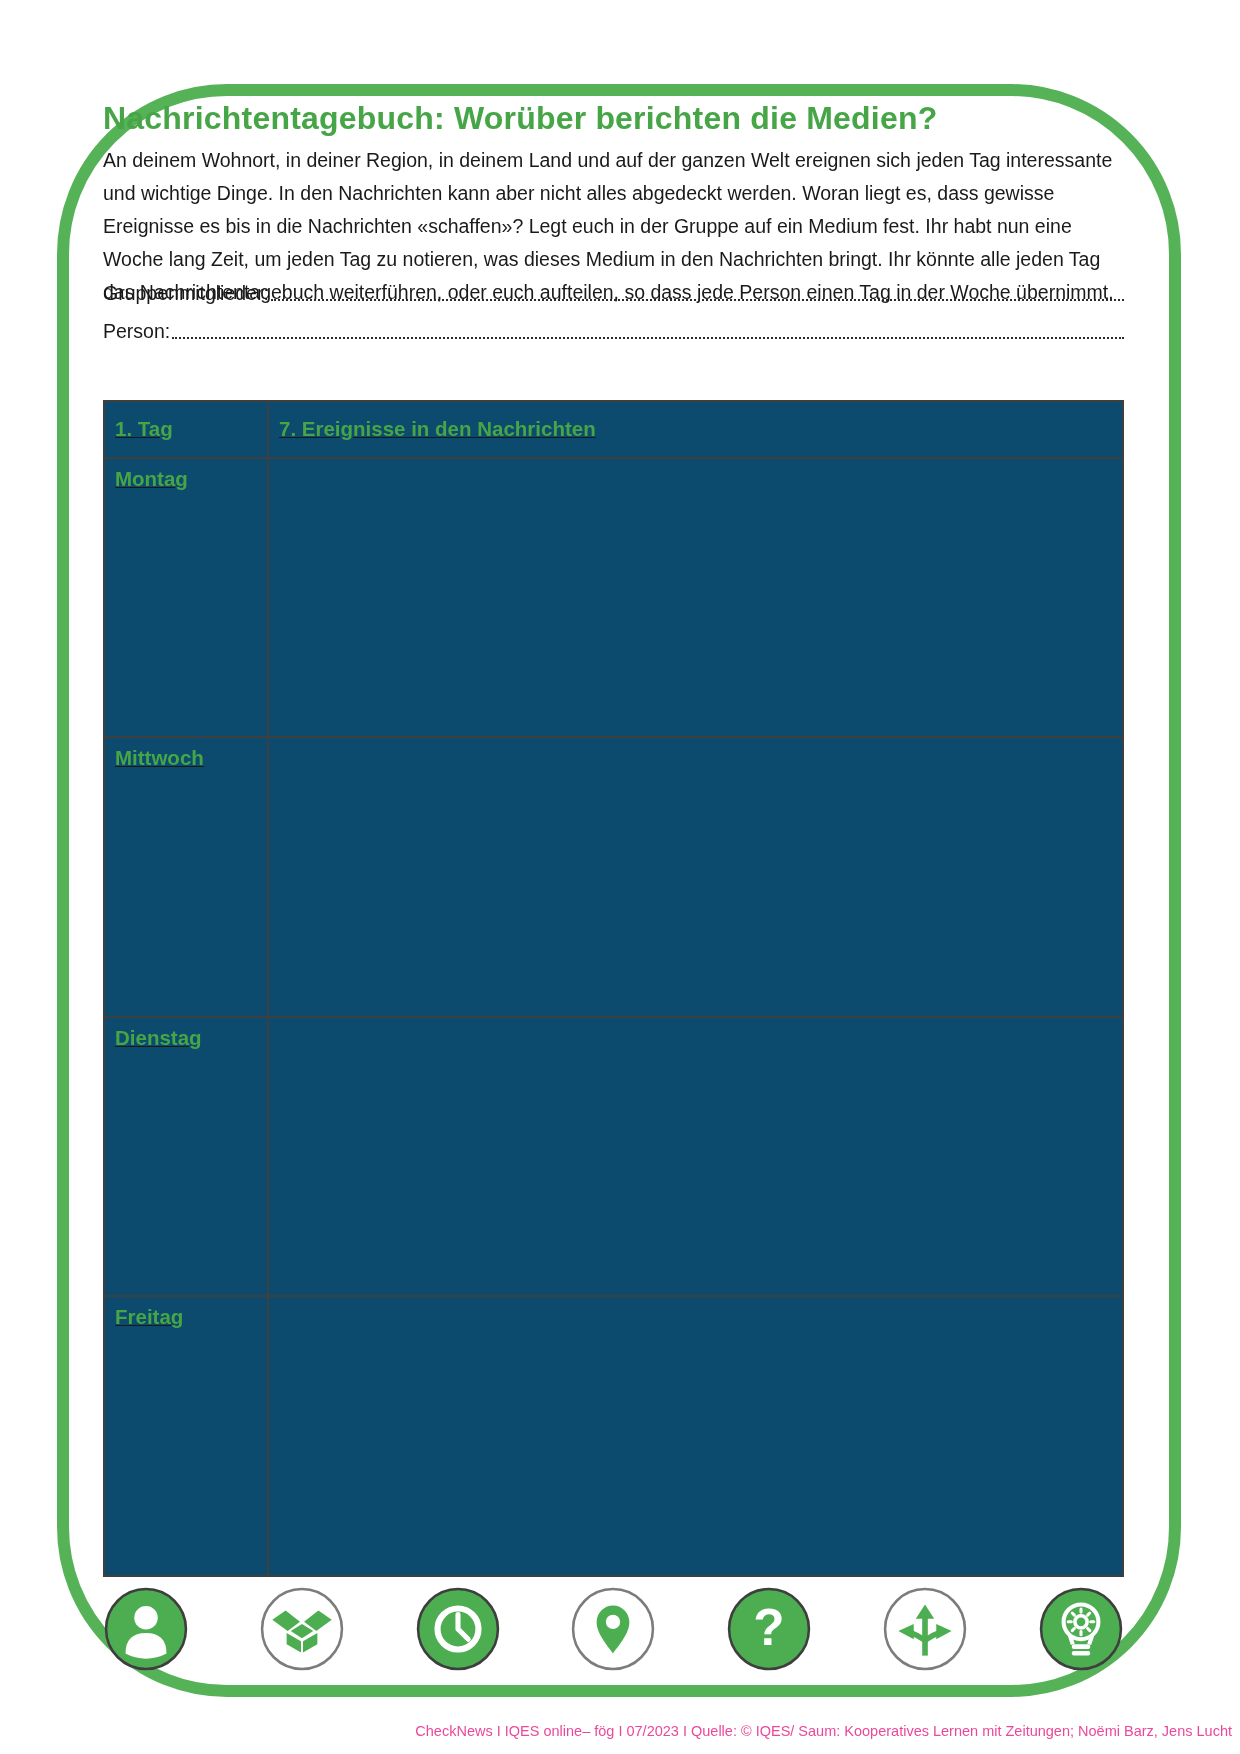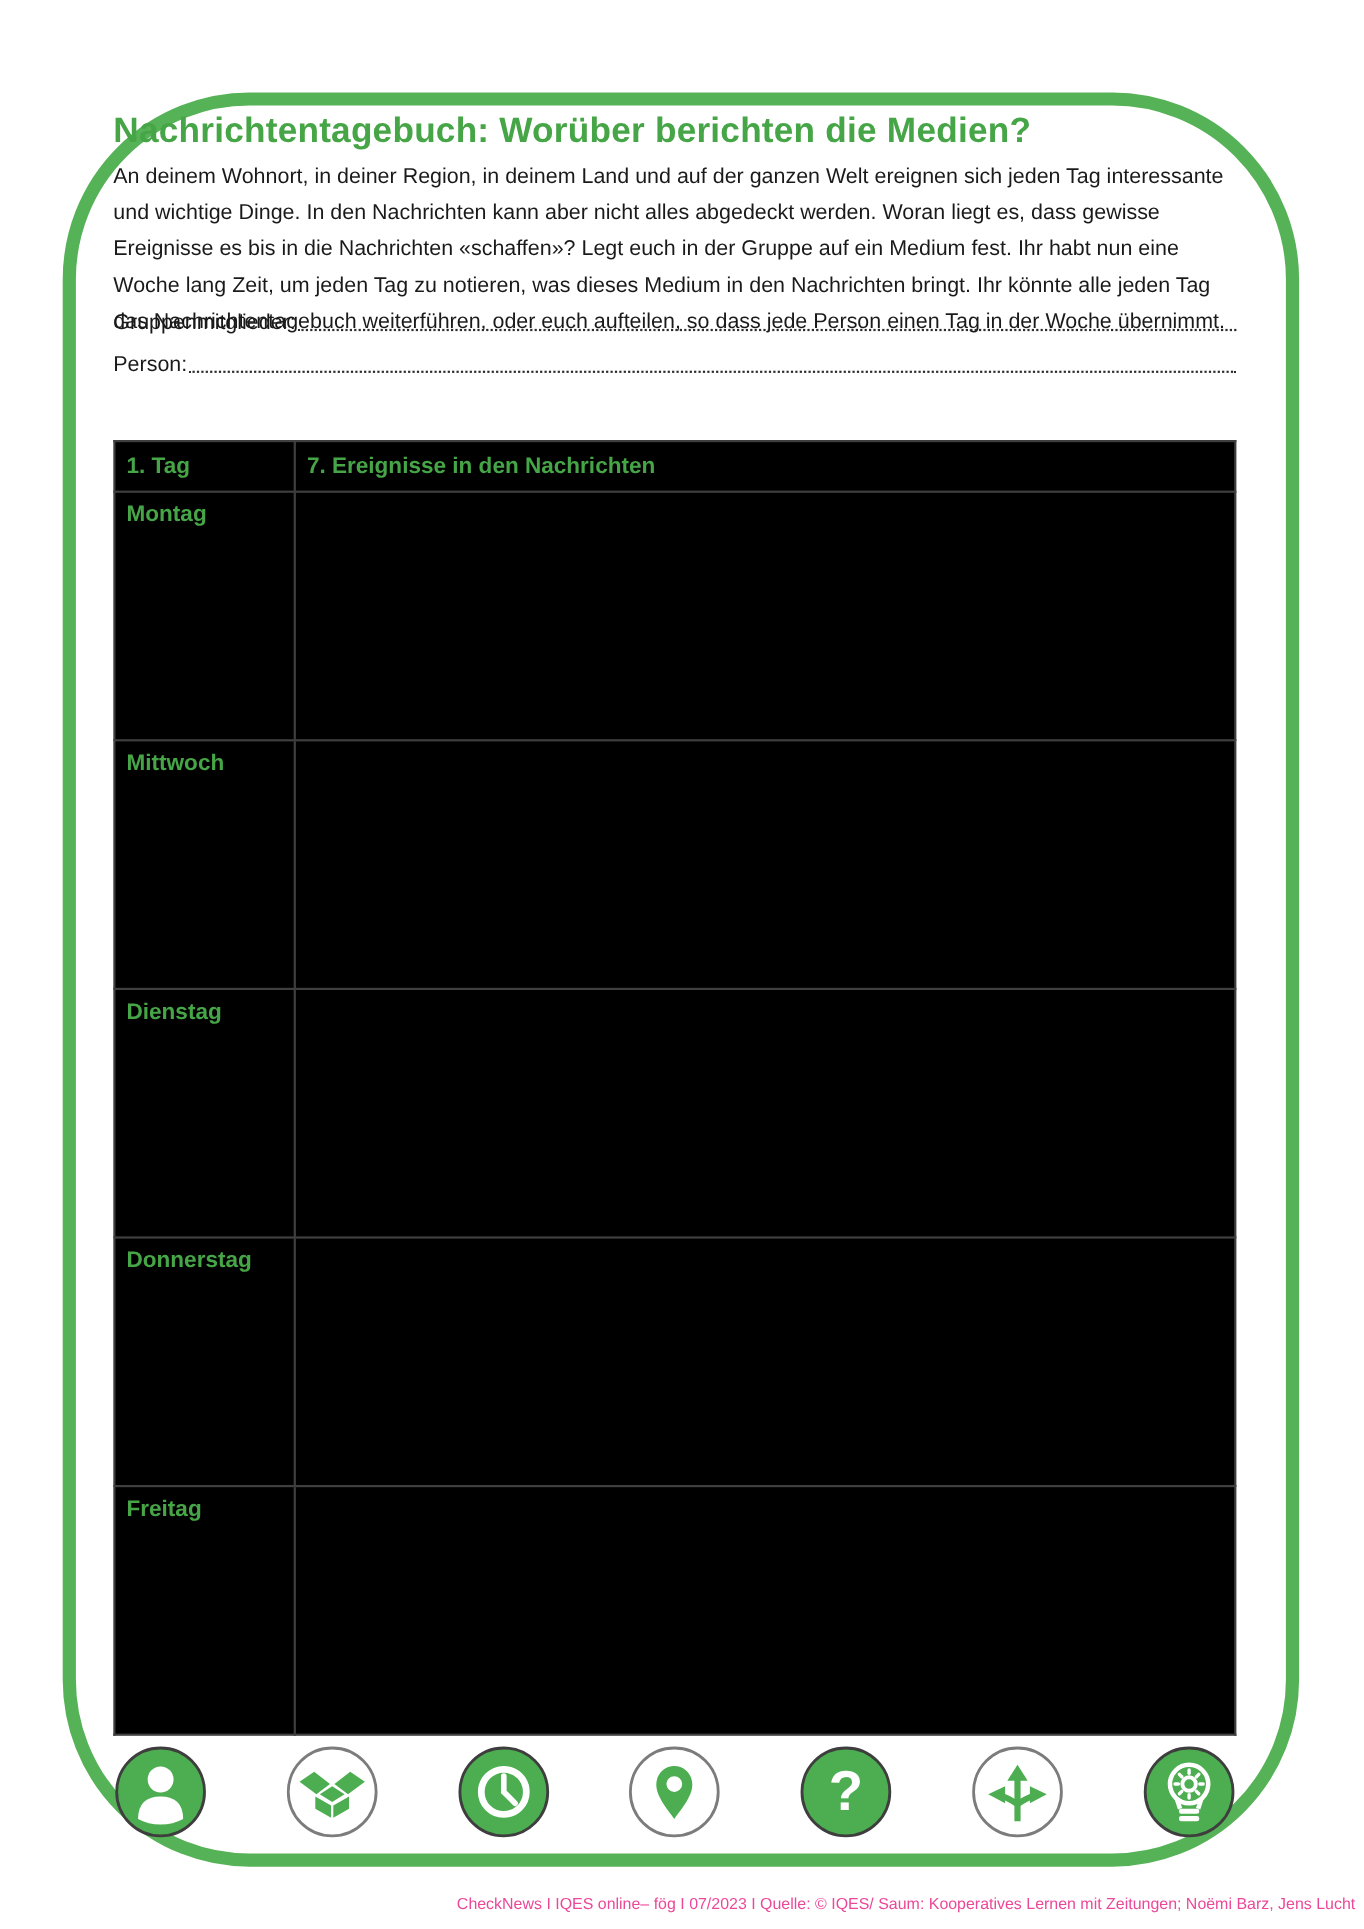--- a/index.html
+++ b/index.html
@@ -36,21 +36,21 @@
   .field-row .leader{
     flex:1;border-bottom:2px dotted #2b2b2b;margin:0 0 4px 2px;height:1px;
   }
   .field-gruppe{top:282px;}
   .field-medium{top:320px;}
   table.news-table{
     position:absolute;left:103px;top:400px;width:1021px;height:1177px;
     border-collapse:collapse;table-layout:fixed;
   }
   table.news-table td{
-    border:2px solid var(--table-border);background:#000000;
+    border:2px solid var(--table-border);background:#0c4a6e;text-decoration:underline;
   }
   .col-day{width:164px;}
   .head-row td{height:46px;vertical-align:middle;padding:2px 10px;}
   .head-label{font-size:20.5px;font-weight:bold;color:var(--accent-green);}
   .day-row td{vertical-align:top;padding:8px 10px;}
   .day-row{height:226px;margin-top:40px;}
   .day-label{font-size:20.5px;font-weight:bold;color:var(--accent-green);}
   .icon-row{
     position:absolute;left:103px;top:1586px;width:1021px;
     display:flex;justify-content:space-between;align-items:center;
@@ -96,24 +96,20 @@
     <tr class="day-row">
       <td><span class="day-label">Montag</span></td>
       <td></td>
     </tr>
     <tr class="day-row">
       <td><span class="day-label">Mittwoch</span></td>
       <td></td>
     </tr>
     <tr class="day-row">
       <td><span class="day-label">Dienstag</span></td>
-      <td></td>
-    </tr>
-    <tr class="day-row">
-      <td><span class="day-label">Donnerstag</span></td>
       <td></td>
     </tr>
     <tr class="day-row">
       <td><span class="day-label">Freitag</span></td>
       <td></td>
     </tr>
   </tbody>
 </table>
 
 <div class="icon-row">

